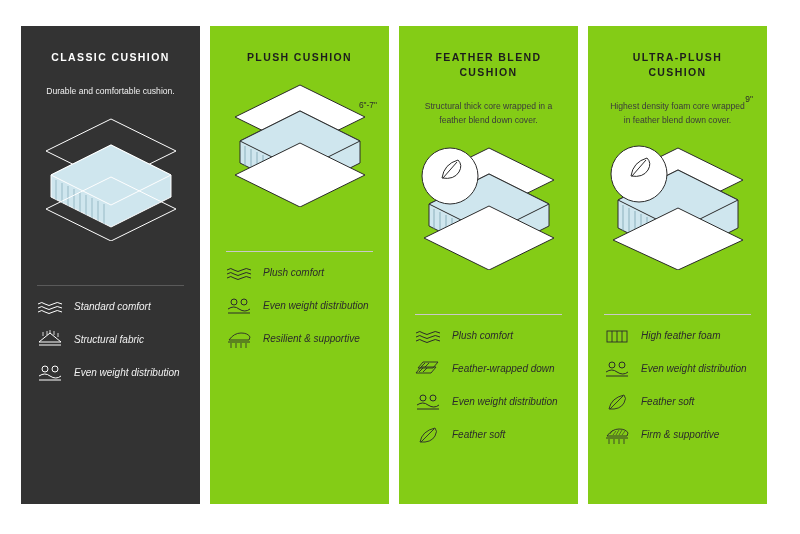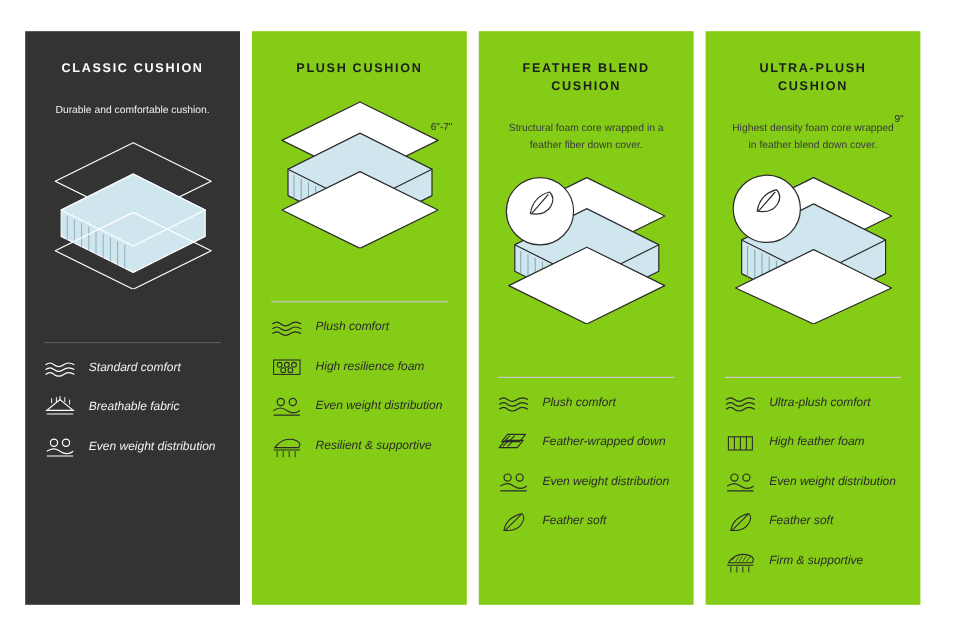--- a/index.html
+++ b/index.html
@@ -182,21 +182,21 @@
               <g stroke-width="0.8">
                 <line x1="6" y1="6" x2="6" y2="2"></line>
                 <line x1="10" y1="5" x2="10" y2="1"></line>
                 <line x1="13" y1="4" x2="13" y2="0"></line>
                 <line x1="17" y1="5" x2="17" y2="1"></line>
                 <line x1="21" y1="7" x2="21" y2="3"></line>
               </g>
             </g>
               </svg>
           </span>
-          <span class="feature-label">Breathable fabric</span>
+          <span class="feature-label">Structural fabric</span>
         </div>
         <div class="feature">
           <span class="feature-icon">
             <svg width="26" height="20" viewBox="0 0 26 20">
                 <g fill="none" stroke="#ffffff" stroke-width="1">
               <circle cx="8" cy="6" r="3"></circle>
               <circle cx="18" cy="6" r="3"></circle>
               <path d="M2 13 q6 -4 11 0 q6 4 11 0"></path>
               <line x1="2" y1="17" x2="24" y2="17"></line>
             </g>
@@ -241,35 +241,20 @@
               <path d="M1 9 q4 -3 7 0 q4 3 8 0 q4 -3 9 0"></path>
               <path d="M1 13 q4 -3 7 0 q4 3 8 0 q4 -3 9 0"></path>
             </g>
               </svg>
           </span>
           <span class="feature-label">Plush comfort</span>
         </div>
         <div class="feature">
           <span class="feature-icon">
             <svg width="26" height="20" viewBox="0 0 26 20">
-                <g fill="none" stroke="#2b2b2b" stroke-width="0.9">
-              <rect x="2" y="4" width="22" height="12"></rect>
-              <circle cx="7" cy="8" r="2"></circle>
-                  <circle cx="13" cy="8" r="2"></circle>
-                  <circle cx="19" cy="8" r="2"></circle>
-              <circle cx="10" cy="12.5" r="2"></circle>
-                  <circle cx="16" cy="12.5" r="2"></circle>
-            </g>
-              </svg>
-          </span>
-          <span class="feature-label">High resilience foam</span>
-        </div>
-        <div class="feature">
-          <span class="feature-icon">
-            <svg width="26" height="20" viewBox="0 0 26 20">
                 <g fill="none" stroke="#2b2b2b" stroke-width="1">
               <circle cx="8" cy="6" r="3"></circle>
               <circle cx="18" cy="6" r="3"></circle>
               <path d="M2 13 q6 -4 11 0 q6 4 11 0"></path>
               <line x1="2" y1="17" x2="24" y2="17"></line>
             </g>
               </svg>
           </span>
           <span class="feature-label">Even weight distribution</span>
         </div>
@@ -288,21 +273,21 @@
             </g>
               </svg>
           </span>
           <span class="feature-label">Resilient &amp; supportive</span>
         </div>
       </div>
     </div>
 
     <div class="card">
       <div class="card-title">FEATHER BLEND CUSHION</div>
-      <div class="card-desc">Structural foam core wrapped in a feather fiber down cover.</div>
+      <div class="card-desc">Structural thick core wrapped in a feather blend down cover.</div>
       <div class="art">
         <svg width="150" height="130" viewBox="0 0 150 130">
           <g fill="none" stroke="#2b2b2b" stroke-width="1" stroke-linejoin="round">
             <polygon points="75,8 140,40 75,72 10,40" fill="#ffffff"></polygon>
             <polygon points="75,34 135,64 135,86 75,116 15,86 15,64" fill="#cfe6ee"></polygon>
             <polygon points="75,34 135,64 75,94 15,64" fill="#cfe6ee"></polygon>
             <g stroke="#6e98a6" stroke-width="0.7">
               <line x1="20" y1="69" x2="20" y2="89"></line>
               <line x1="26" y1="72" x2="26" y2="92"></line>
               <line x1="32" y1="75" x2="32" y2="95"></line>
@@ -401,32 +386,20 @@
             <path d="M44 18 q-14 4 -16 18 q12 2 17 -6 q4 -7 -1 -12 z"></path>
             <line x1="43" y1="20" x2="29" y2="36"></line>
           </g>
         </svg>
       </div>
       <div class="dim dim-4">9"</div>
       <div class="divider"></div>
       <div class="features">
         <div class="feature">
           <span class="feature-icon">
-            <svg width="26" height="16" viewBox="0 0 26 16">
-                <g fill="none" stroke="#2b2b2b" stroke-width="1">
-              <path d="M1 5 q4 -3 7 0 q4 3 8 0 q4 -3 9 0"></path>
-              <path d="M1 9 q4 -3 7 0 q4 3 8 0 q4 -3 9 0"></path>
-              <path d="M1 13 q4 -3 7 0 q4 3 8 0 q4 -3 9 0"></path>
-            </g>
-              </svg>
-          </span>
-          <span class="feature-label">Ultra-plush comfort</span>
-        </div>
-        <div class="feature">
-          <span class="feature-icon">
             <svg width="26" height="20" viewBox="0 0 26 20">
                 <g fill="none" stroke="#2b2b2b" stroke-width="0.9">
               <rect x="3" y="5" width="20" height="11"></rect>
               <line x1="8" y1="5" x2="8" y2="16"></line>
               <line x1="13" y1="5" x2="13" y2="16"></line>
               <line x1="18" y1="5" x2="18" y2="16"></line>
             </g>
               </svg>
           </span>
           <span class="feature-label">High feather foam</span>

